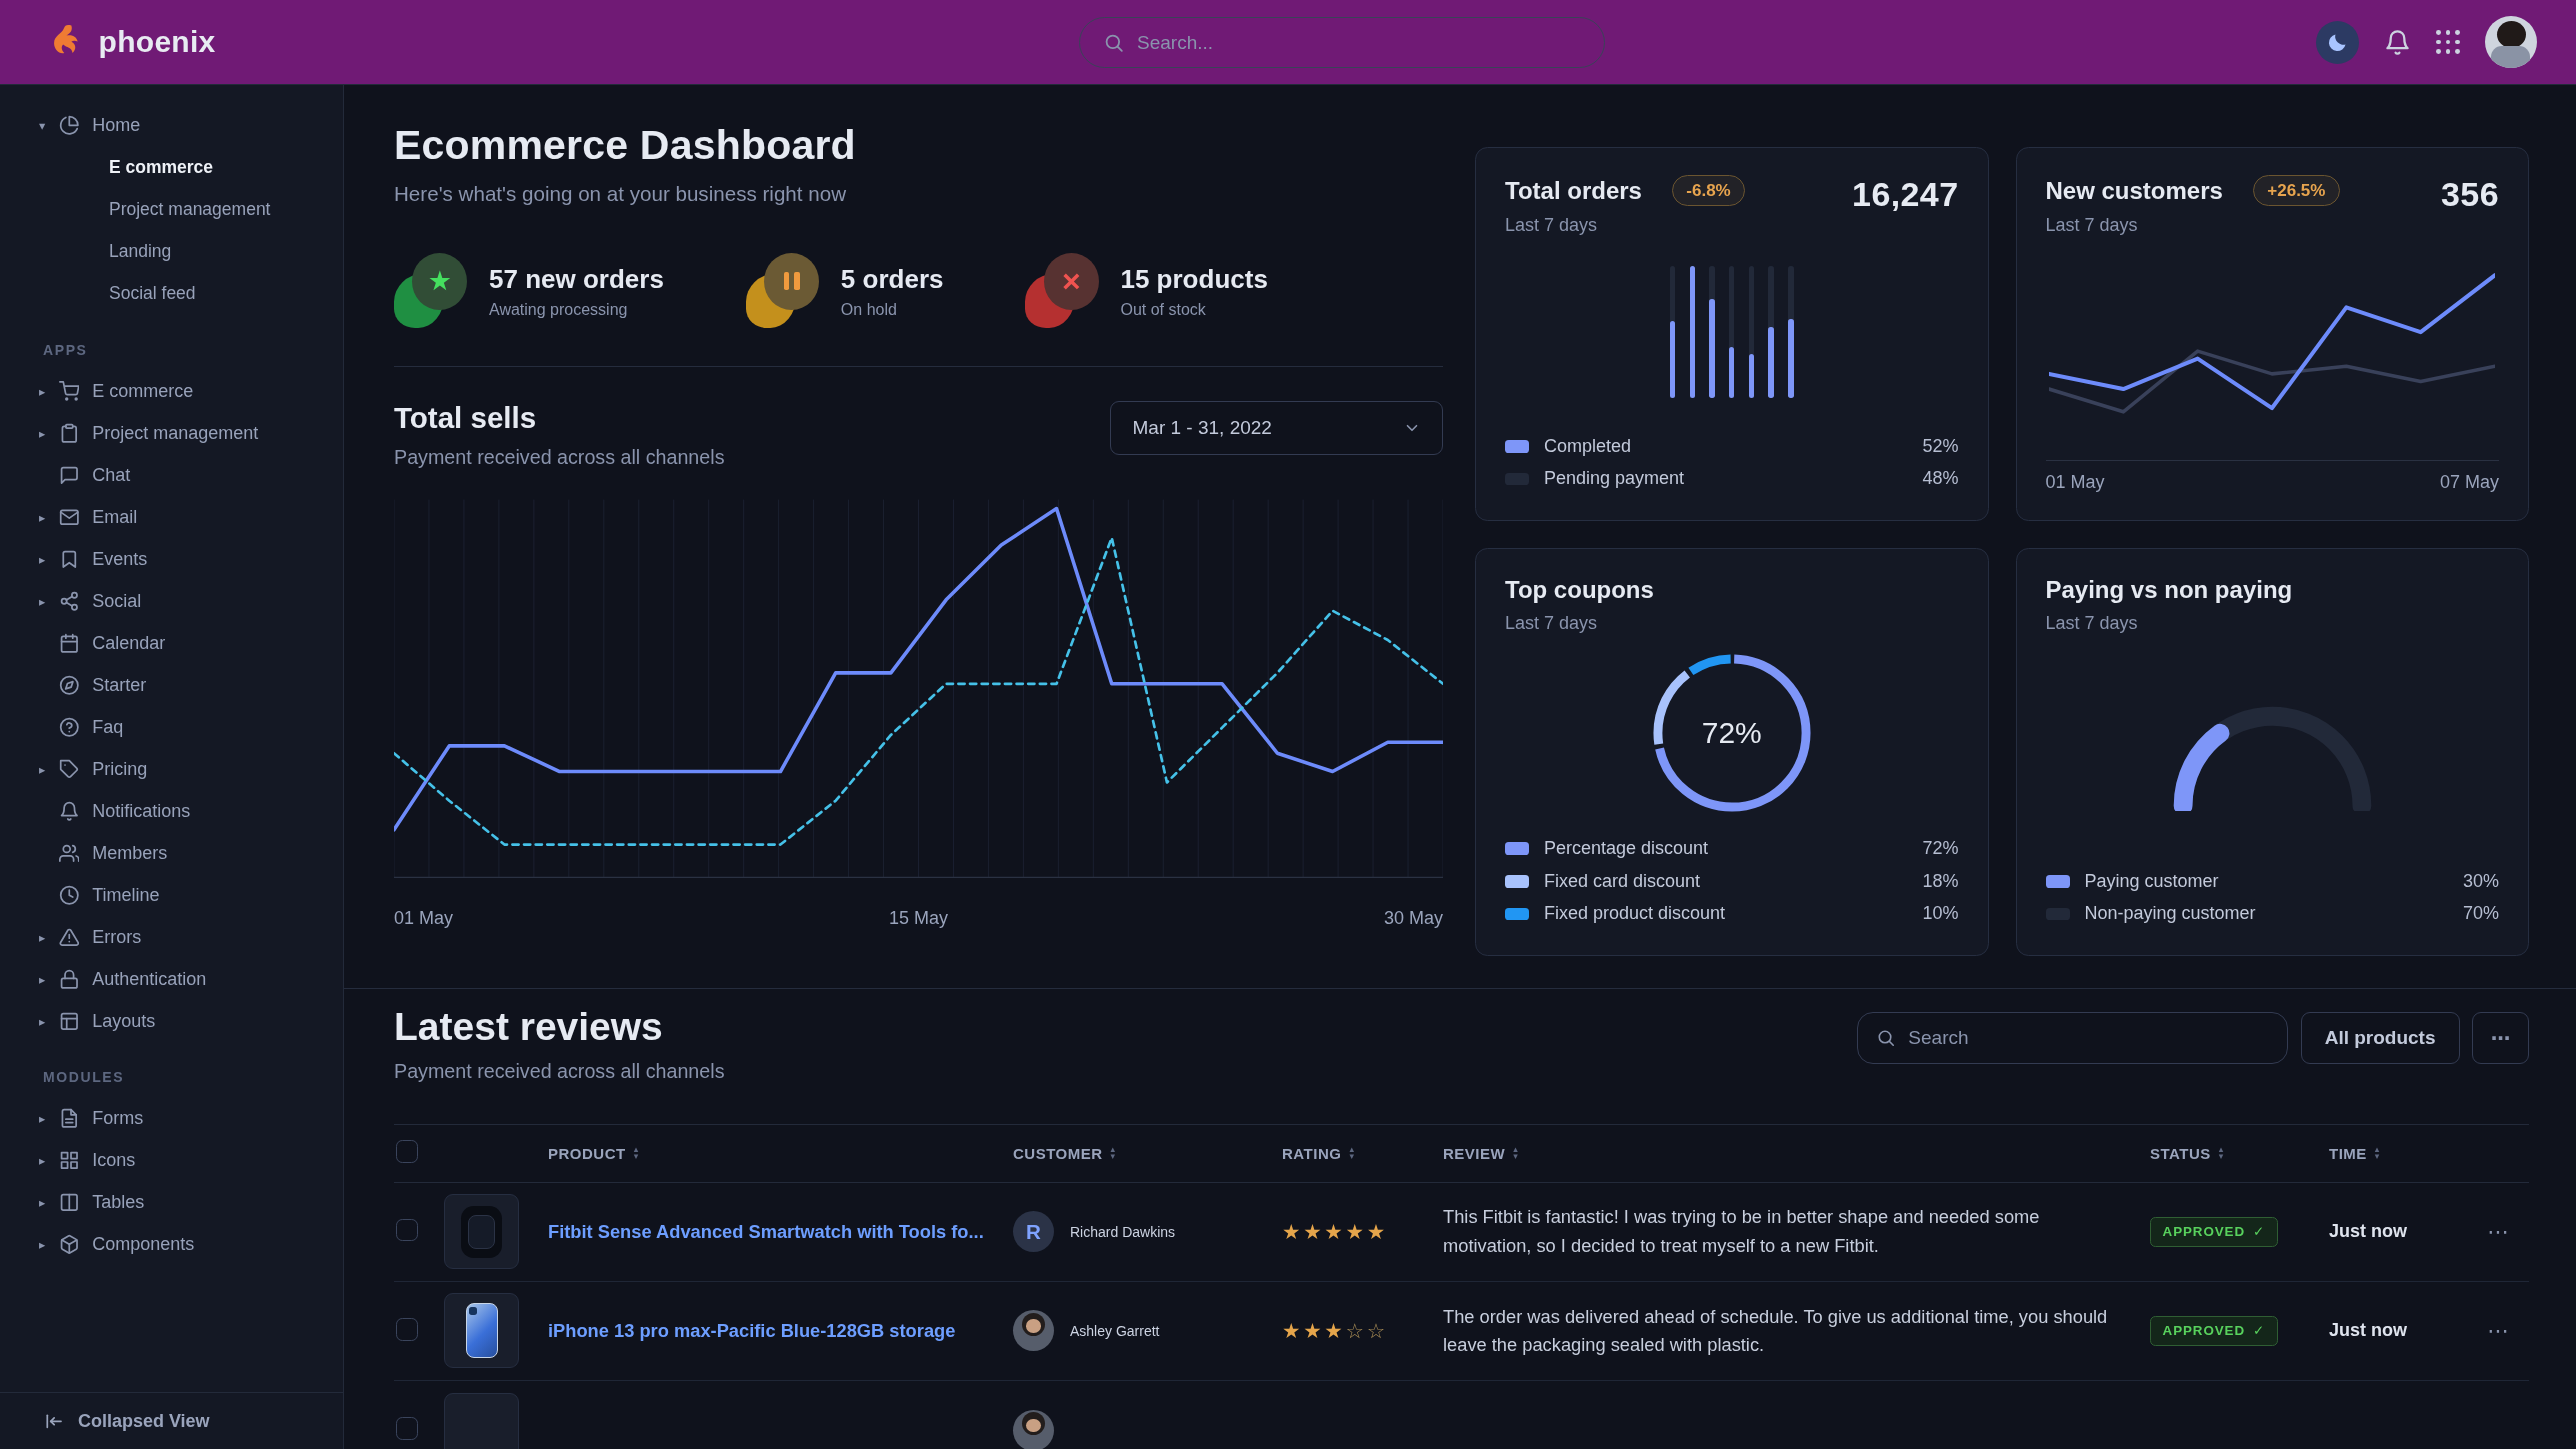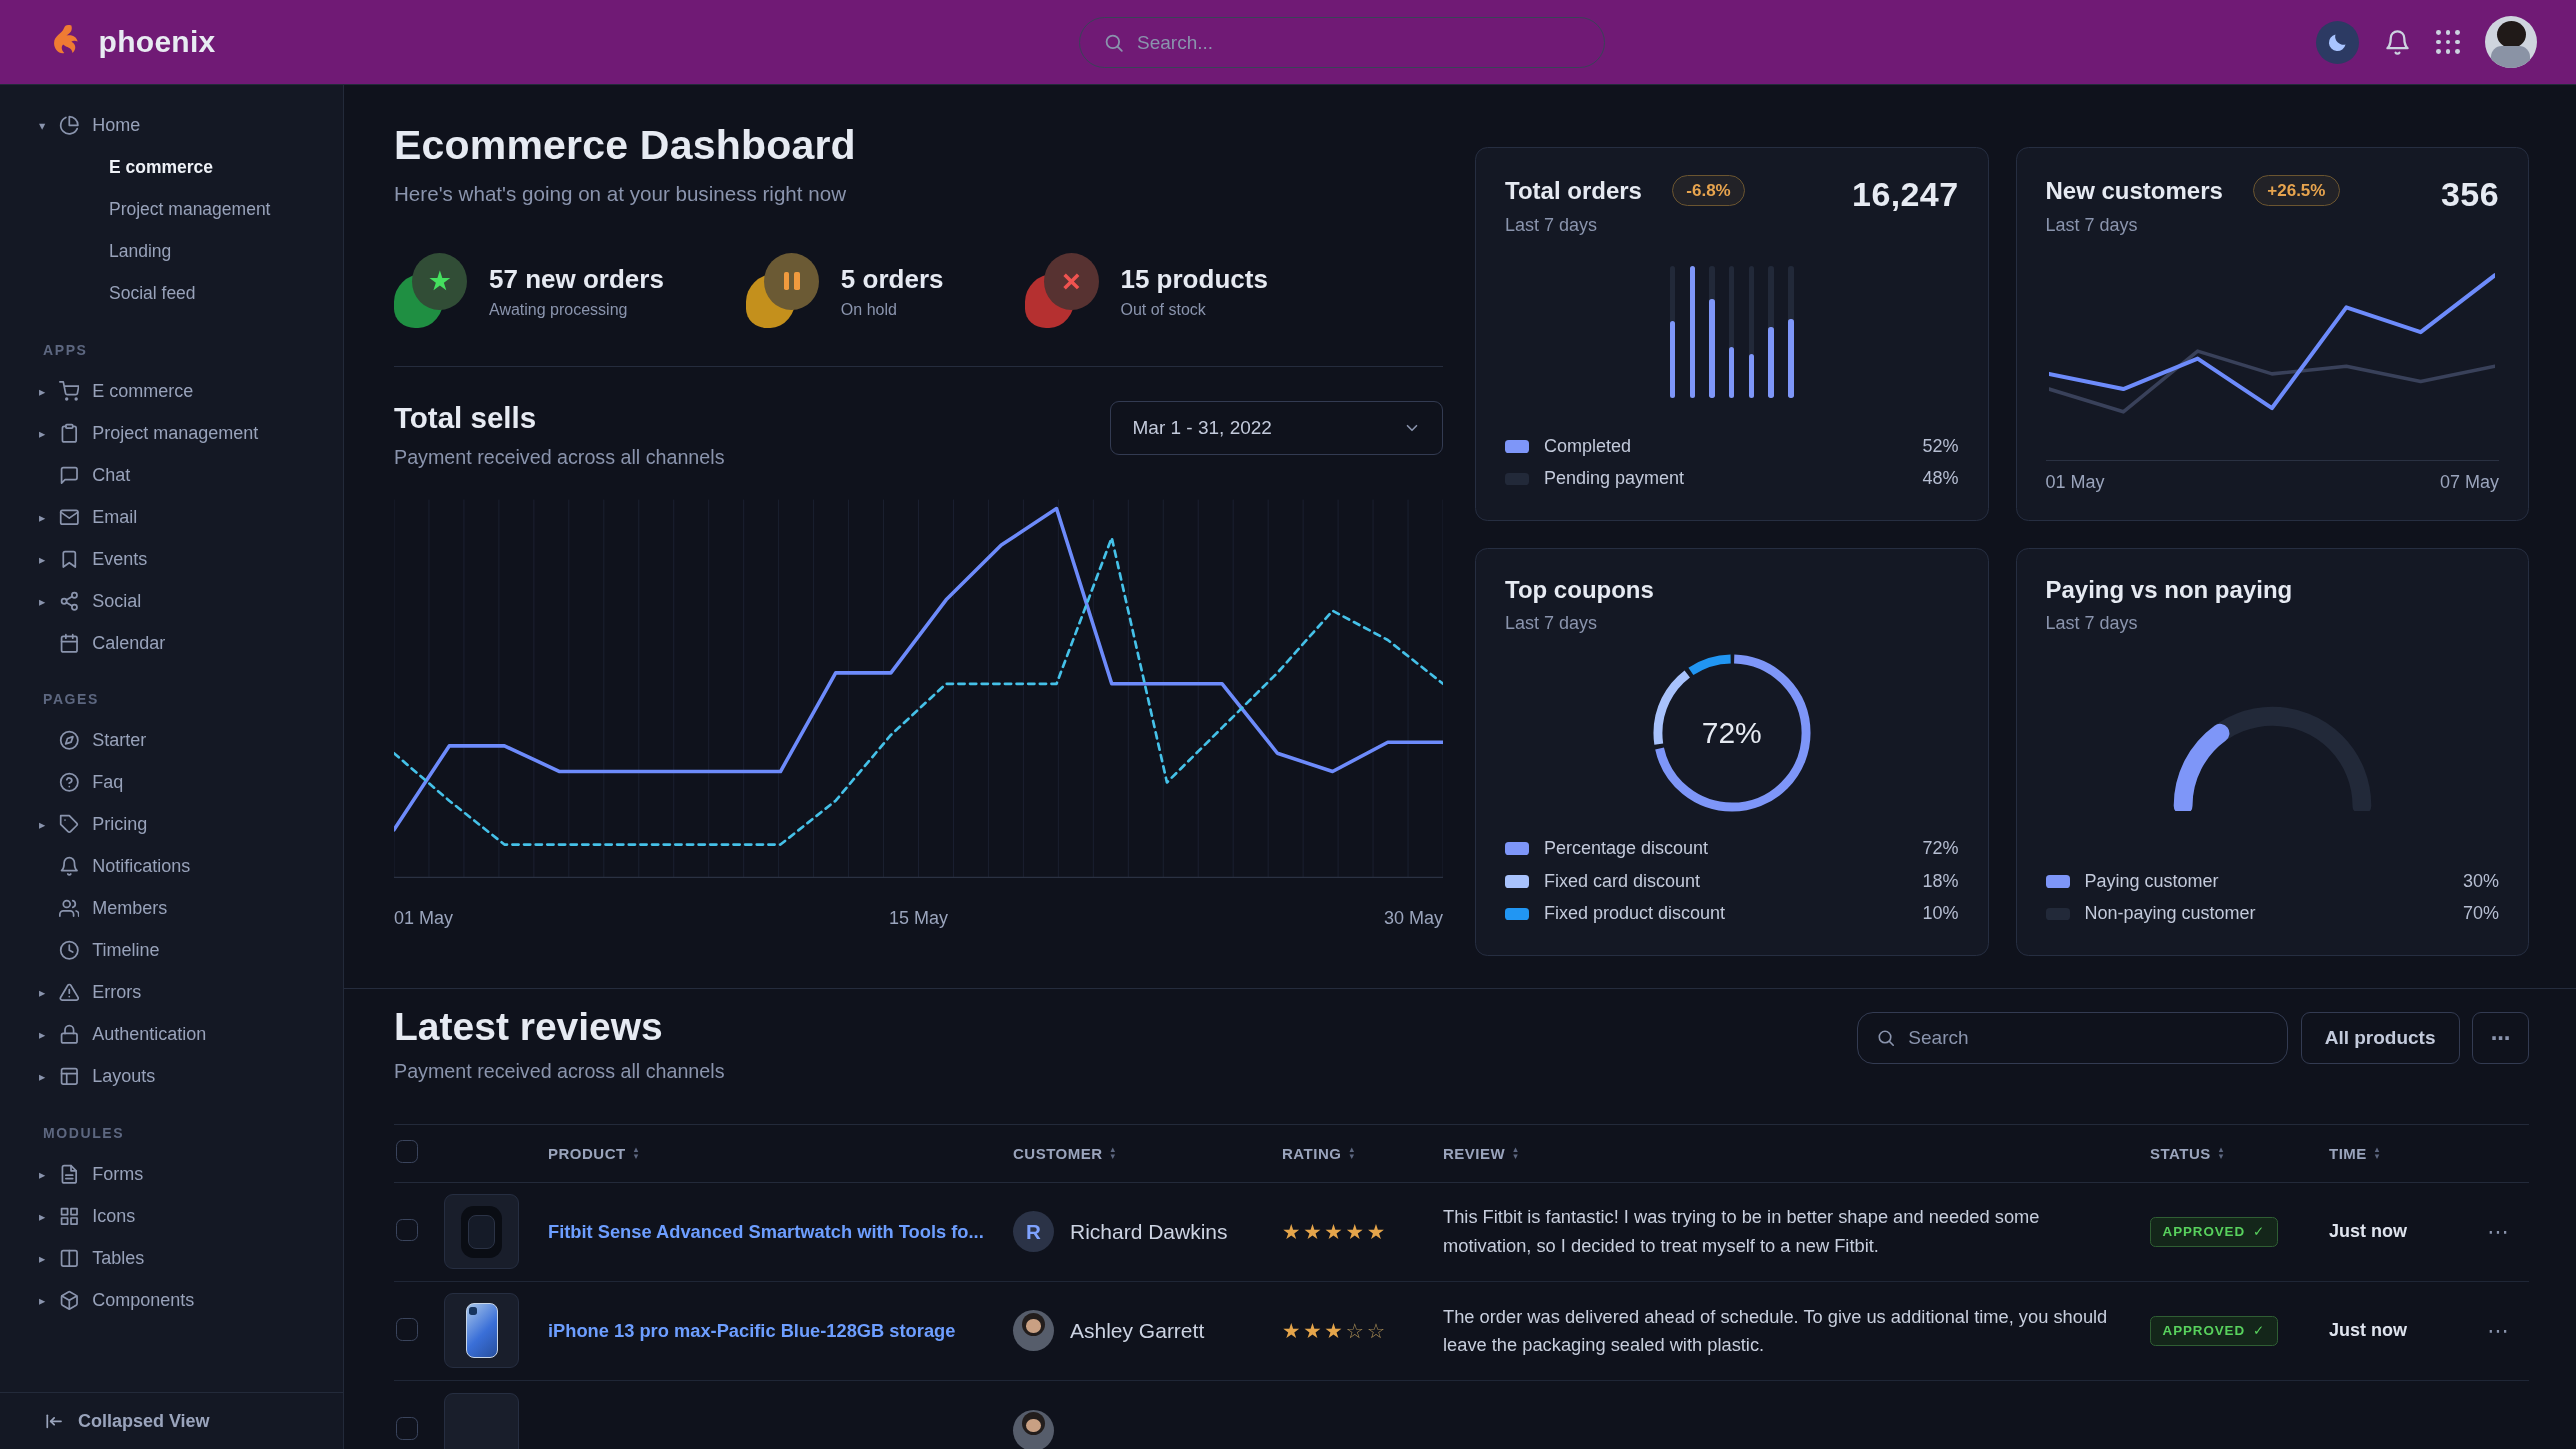--- a/index.html
+++ b/index.html
@@ -111,21 +111,21 @@
     border:1.8px solid #c8d6e8;position:relative}
   .img-phone::after{content:"";position:absolute;left:2.7px;top:2.7px;width:8px;height:8px;border-radius:2.7px;background:#16345e}
   .plink{color:#6d9eff;font-size:18.3px;font-weight:600;cursor:pointer}
   .cust{display:flex;align-items:center;gap:16px}
   .cava{width:41px;height:41px;border-radius:50%;flex:none;display:flex;align-items:center;justify-content:center;
     font-size:20.6px;font-weight:700;position:relative;overflow:hidden}
   .cava.initial{background:#2b3347;color:#7fa3ff}
   .cava.photo{background:#565d6b}
   .cava.photo::before{content:"";position:absolute;left:9px;top:2.7px;width:23px;height:23px;border-radius:50%;background:#221d1c}
   .cava.photo::after{content:"";position:absolute;left:13.4px;top:9px;width:14.3px;height:13.4px;border-radius:50%;background:#c9a083}
-  .cname{font-size:21px;color:#ccd3e2}
+  .cname{font-size:14px;color:#ccd3e2}
   .stars-filled{color:#e5a54b;font-size:20.6px;letter-spacing:2.7px}
   .stars-empty{color:#a98d55;font-size:20.6px;letter-spacing:2.7px}
   .rev-text{font-size:18.3px;color:#c7cedd;line-height:1.55;padding-right:36px}
   .status-badge{display:inline-flex;align-items:center;gap:8px;font-size:13.4px;font-weight:700;letter-spacing:0.9px;
     color:#58d15d;background:#14261a;border:0.9px solid #2f5e33;border-radius:5.4px;padding:6.3px 11.6px}
   .time-cell{font-size:18px;font-weight:700;color:#dfe4ee}
   .row-menu{font-size:21.5px;color:#8a94ad;letter-spacing:0.9px;text-align:right;width:100%;padding-right:19.7px}
 </style>
 </head>
 <body>
@@ -266,21 +266,20 @@
       <span class="sicon">
             <svg viewBox="0 0 24 24" width="20.6" height="20.6" fill="none" stroke="currentColor" stroke-width="2" stroke-linecap="round" stroke-linejoin="round">
               <rect x="3" y="4" width="18" height="18" rx="2"></rect>
               <line x1="16" y1="2" x2="16" y2="6"></line>
               <line x1="8" y1="2" x2="8" y2="6"></line>
               <line x1="3" y1="10" x2="21" y2="10"></line>
             </svg>
           </span>
       <span class="slabel">Calendar</span>
         </div>
-        <div class="side-heading">PAGES</div>
         <div class="side-item">
       <span class="chev"></span>
       <span class="sicon">
             <svg viewBox="0 0 24 24" width="20.6" height="20.6" fill="none" stroke="currentColor" stroke-width="2" stroke-linecap="round" stroke-linejoin="round">
               <circle cx="12" cy="12" r="10"></circle>
               <polygon points="16.24 7.76 14.12 14.12 7.76 16.24 9.88 9.88 16.24 7.76"></polygon>
             </svg>
           </span>
       <span class="slabel">Starter</span>
         </div>

